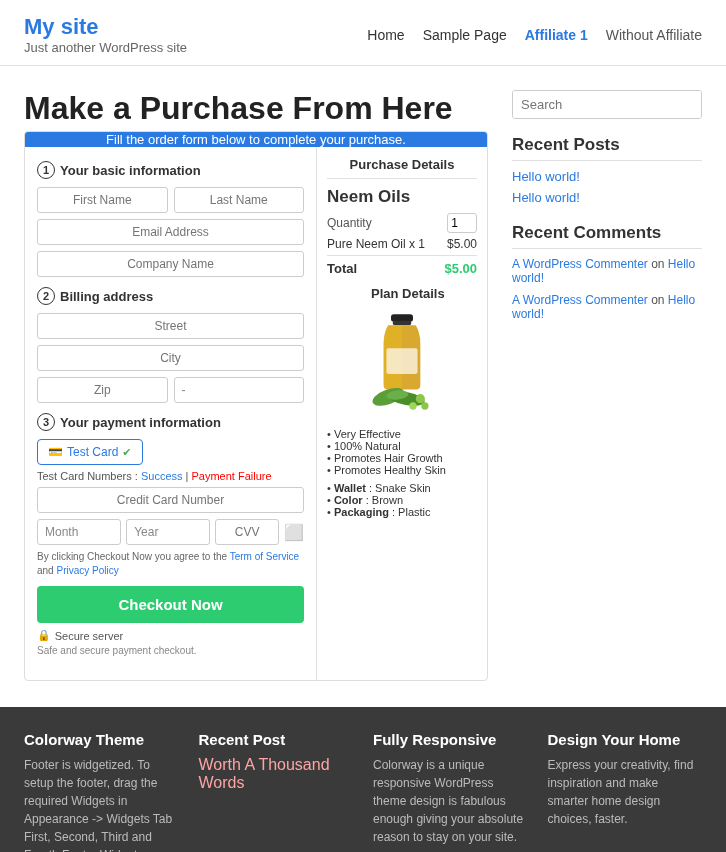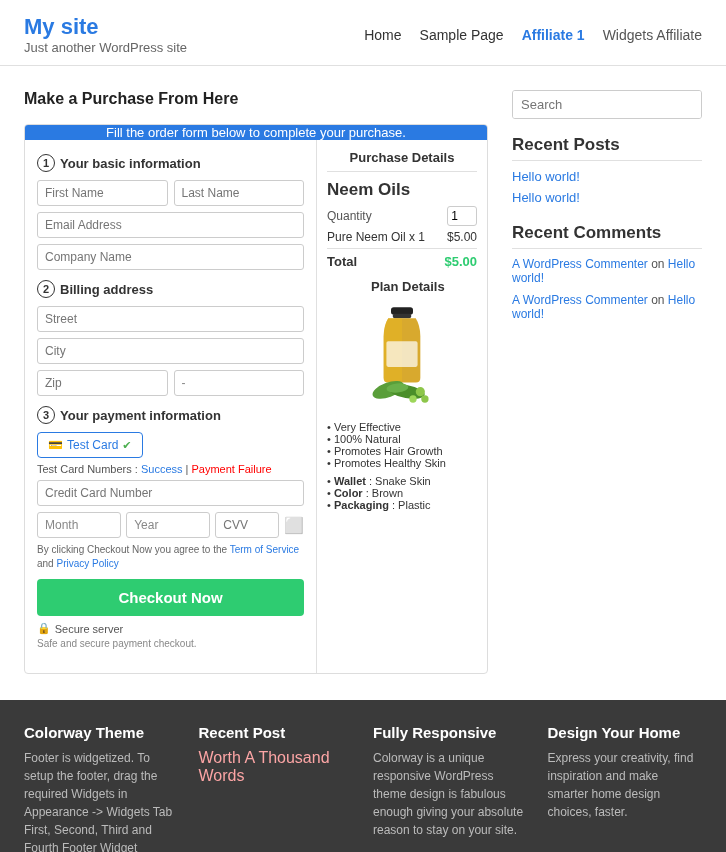--- a/index.html
+++ b/index.html
@@ -13,35 +13,35 @@
     nav a { text-decoration: none; color: #333; font-size: 14px; }
     nav a.affiliate { color: #2a7ae2; font-weight: bold; }
     nav a.without-affiliate { color: #555; }
 
     
     .main-content { display: flex; gap: 24px; padding: 24px 24px 16px; max-width: 726px; }
     .content-area { flex: 1; min-width: 0; }
     .sidebar { width: 190px; flex-shrink: 0; }
 
     
-    .page-title { font-size: 16px; font-weight: bold; color: #222; margin-bottom: 16px; }
+    .page-title { font-size: 32px; font-weight: bold; color: #222; margin-bottom: 4px; }
 
     
     .form-container { border: 1px solid #ddd; border-radius: 4px; overflow: hidden; }
     .form-header { background: #2a7ae2; color: #fff; text-align: center; font-size: 13px; }
 
     .form-body { display: flex; }
     .form-left { flex: 1; padding: 14px 12px; border-right: 1px solid #e0e0e0; }
     .form-right { width: 170px; padding: 10px 10px; }
 
     
     .section-label { font-size: 13px; font-weight: bold; color: #333; margin-bottom: 8px; display: flex; align-items: center; gap: 5px; }
     .section-num { display: inline-flex; align-items: center; justify-content: center; width: 18px; height: 18px; border: 1.5px solid #333; border-radius: 50%; font-size: 11px; }
     .form-row { display: flex; gap: 6px; margin-bottom: 6px; }
-    .form-input { border: 1px solid #ccc; border-radius: 3px; padding: 5px 7px; font-size: 12px; color: #888; width: 100%; outline: none; }
+    .form-input { border: 1px solid #ccc; border-radius: 3px; padding: 5px 7px; font-size: 12px; color: #888; width: 100%; outline: none; text-align: center; }
     .form-select { border: 1px solid #ccc; border-radius: 3px; padding: 5px 7px; font-size: 12px; color: #888; width: 100%; background: #fff; appearance: none; outline: none; }
     .form-section { margin-bottom: 10px; }
 
     
     .test-card-btn { border: 1.5px solid #2a7ae2; background: #fff; color: #2a7ae2; border-radius: 4px; padding: 5px 10px; font-size: 12px; cursor: pointer; display: flex; align-items: center; gap: 4px; }
     .test-card-check { color: #4caf50; font-size: 11px; }
     .card-numbers-row { font-size: 11px; color: #555; margin: 5px 0 5px; }
     .card-numbers-row a { color: #2a7ae2; text-decoration: none; }
     .card-numbers-row a.failure { color: red; }
     .payment-row { display: flex; gap: 5px; margin-bottom: 5px; }
@@ -97,21 +97,21 @@
 
 <header class="site-header">
   <div>
     <div class="site-title">My site</div>
     <div class="site-tagline">Just another WordPress site</div>
   </div>
   <nav>
     <a href="#">Home</a>
     <a href="#">Sample Page</a>
     <a href="#" class="affiliate">Affiliate 1</a>
-    <a href="#" class="without-affiliate">Widgets Affiliate</a>
+    <a href="#" class="without-affiliate">Without Affiliate</a>
   </nav>
 </header>
 
 <div class="main-content">
 
   <div class="content-area">
     <h1 class="page-title">Make a Purchase From Here</h1>
 
     <div class="form-container">
 

